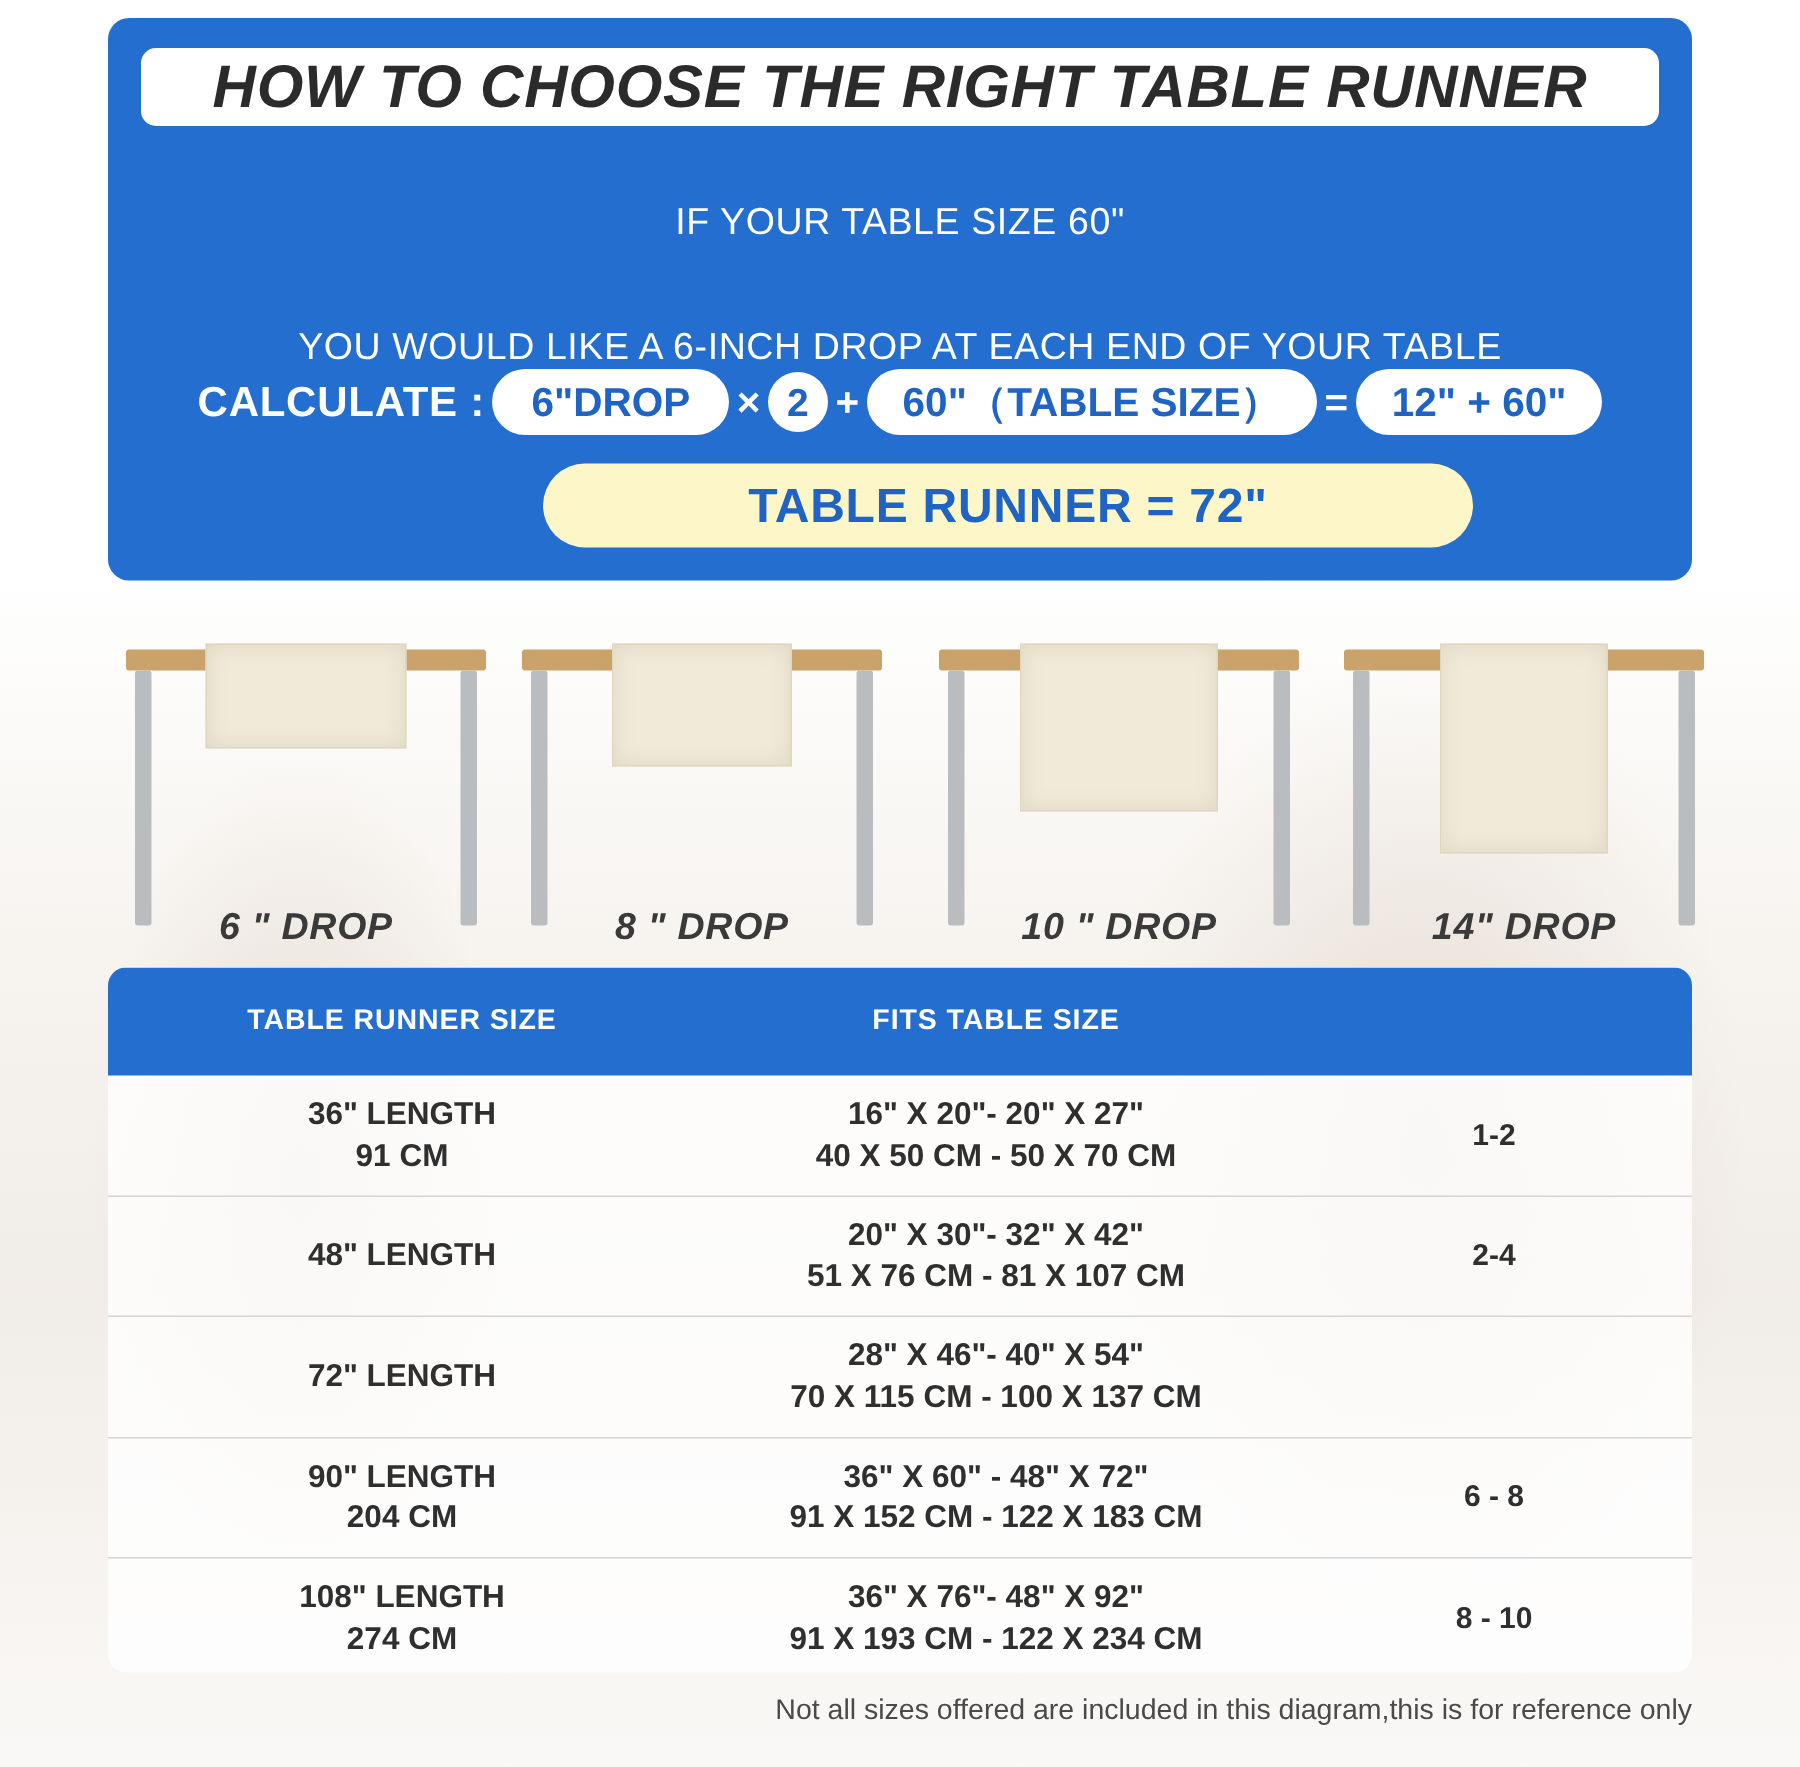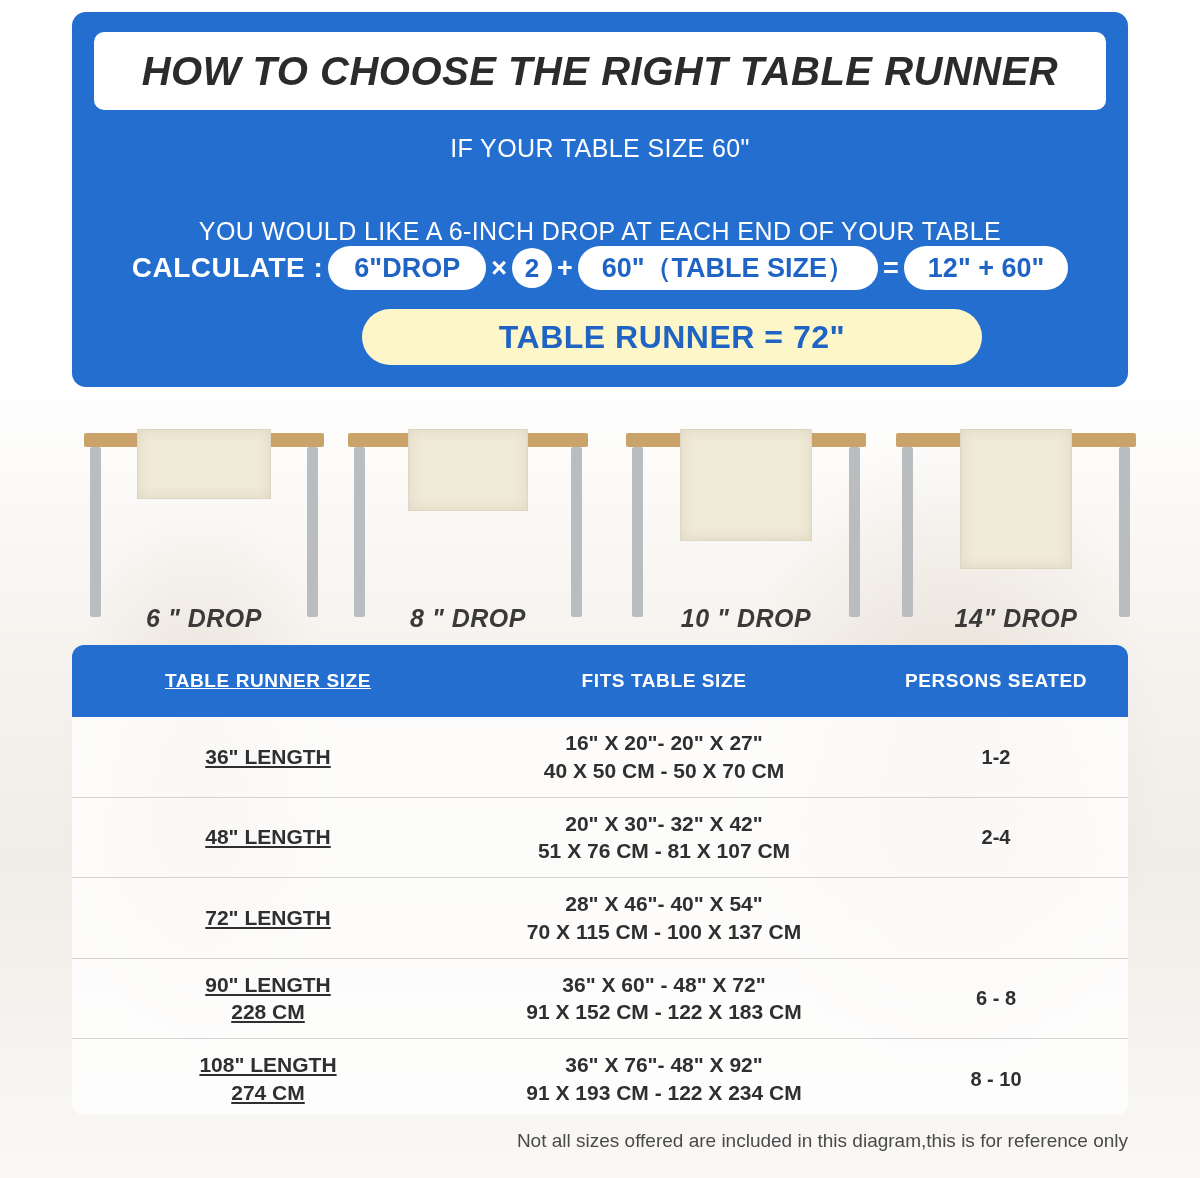--- a/index.html
+++ b/index.html
@@ -43,21 +43,21 @@
     position: absolute;
     left: 72px; top: 12px;
     width: 1056px; height: 375px;
     background: #246ed0;
     border-radius: 14px;
     z-index: 2;
   }
   .title-pill {
     position: absolute;
     left: 22px; top: 20px;
-    width: 1012px; height: 78px;
+    width: 1012px; height: 52px;
     background: #ffffff;
     border-radius: 10px;
     display: flex;
     align-items: center;
     justify-content: center;
   }
   .title-pill span {
     font-size: 40px;
     font-weight: bold;
     font-style: italic;
@@ -192,21 +192,21 @@
     display: flex;
     align-items: center;
   }
   .thead div {
     color: #ffffff;
     font-size: 19px;
     font-weight: bold;
     text-align: center;
     letter-spacing: 0.6px;
   }
-  .col1 { width: 392px; text-decoration: underline; }
+  .col1 { width: 392px; }
   .col2 { width: 400px; }
   .col3 { width: 264px; }
   .trow {
     height: 79.5px;
     display: flex;
     align-items: center;
     border-bottom: 1px solid #d6d4d0;
   }
   .trow:last-child { border-bottom: none; }
   .cell {
@@ -292,26 +292,26 @@
     <div class="runner" style="width:110px; height:138px;"></div>
     <div class="drop-label">14" DROP</div>
   </div>
 </div>
 
 <div class="size-table">
 
   <div class="thead">
     <div class="col1">TABLE RUNNER SIZE</div>
     <div class="col2">FITS TABLE SIZE</div>
-    <div class="col3">PERSONS SEATED</div>
   </div>
 
   <div class="trow">
     <div class="col1 cell">
       <div class="l1">36" LENGTH</div>
+      <div class="l2">91 CM</div>
     </div>
     <div class="col2 cell">
       <div class="l1">16" X 20"- 20" X 27"</div>
       <div class="l2">40 X 50 CM - 50 X 70 CM</div>
     </div>
     <div class="col3 cell cell-persons">1-2</div>
   </div>
 
   <div class="trow">
     <div class="col1 cell">
@@ -330,21 +330,21 @@
     </div>
     <div class="col2 cell">
       <div class="l1">28" X 46"- 40" X 54"</div>
       <div class="l2">70 X 115 CM - 100 X 137 CM</div>
     </div>
   </div>
 
   <div class="trow">
     <div class="col1 cell">
       <div class="l1">90" LENGTH</div>
-      <div class="l2">228 CM</div>
+      <div class="l2">204 CM</div>
     </div>
     <div class="col2 cell">
       <div class="l1">36" X 60" - 48" X 72"</div>
       <div class="l2">91 X 152 CM - 122 X 183 CM</div>
     </div>
     <div class="col3 cell cell-persons">6 - 8</div>
   </div>
 
   <div class="trow">
     <div class="col1 cell">

